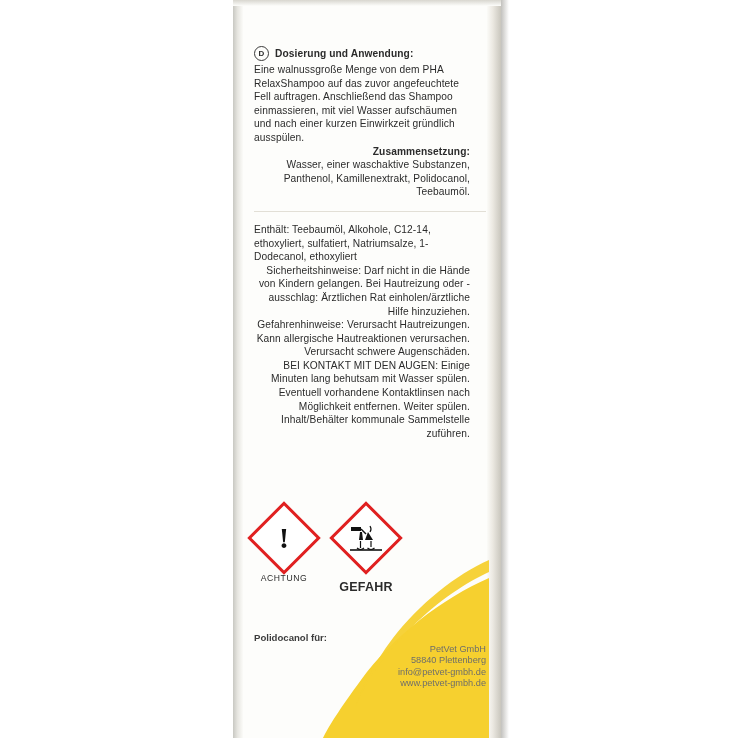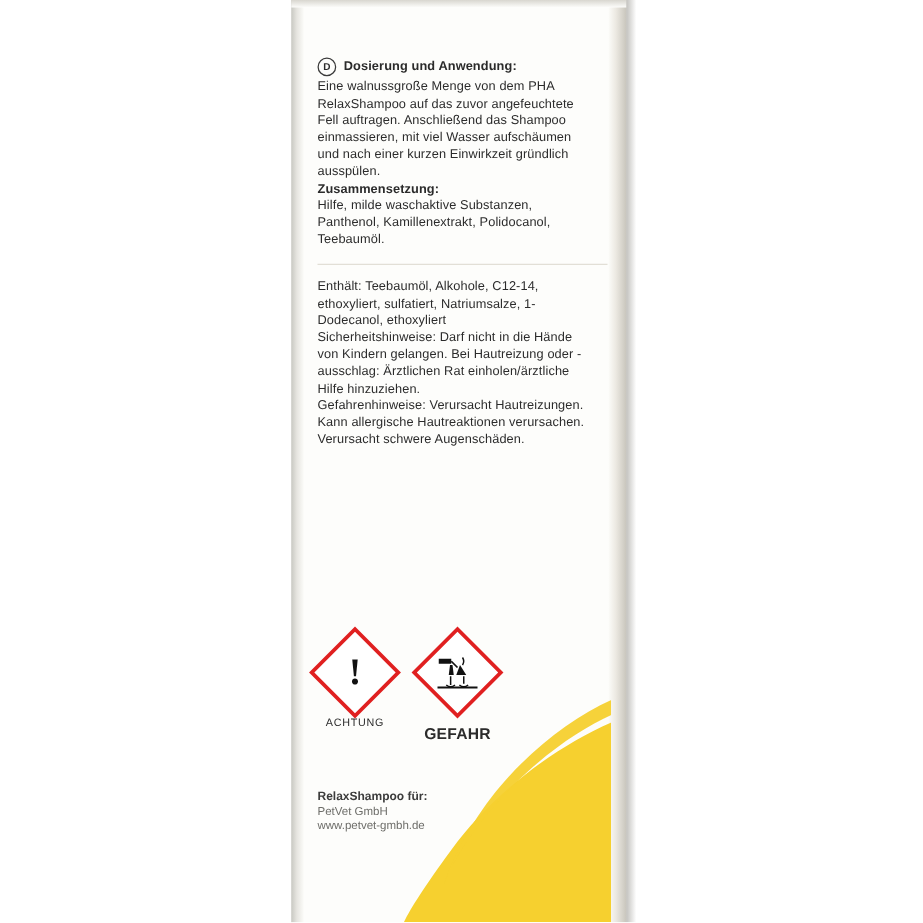--- a/index.html
+++ b/index.html
@@ -98,21 +98,21 @@
     height: 13px;
     border: 1px solid #3a3a3a;
     border-radius: 50%;
     font-size: 8px;
     font-weight: bold;
     line-height: 1;
     color: #2b2b2b;
   }
   .bold { font-weight: bold; }
   .para { margin: 0 16px 0 0; }
-  .para + .para { margin-top: 0; }
+  .para + .para { margin-top: 0; text-align: right; }
   .rule {
     border: none;
     border-top: 1px solid #e2dfd6;
     margin: 12px 0 11px 0;
   }
   .inline-bold { font-weight: normal; }
 
   
   .pictos {
     position: absolute;
@@ -165,21 +165,21 @@
   .footer {
     position: absolute;
     left: 254px;
     top: 632px;
     width: 232px;
     font-size: 9.2px;
     line-height: 11.6px;
     color: #3c3c3c;
   }
   .footer .bold { font-size: 9.6px; }
-  .footer .muted { color: #6e6e6a; }
+  .footer .muted { color: #6e6e6a; text-align: right; }
 </style>
 </head>
 <body>
 
 <div id="stage">
 
   <div class="carton"></div>
   <div class="edge-left"></div>
   <div class="edge-right"></div>
   <div class="shadow-right"></div>
@@ -195,30 +195,31 @@
   <div class="content">
 
     <div class="heading-row">
       <span class="lang-badge">D</span>
       <span class="bold">Dosierung und Anwendung:</span>
     </div>
 
     <p class="para">Eine walnussgroße Menge von dem PHA RelaxShampoo auf das zuvor angefeuchtete Fell auftragen. Anschließend das Shampoo einmassieren, mit viel Wasser aufschäumen und nach einer kurzen Einwirkzeit gründlich ausspülen.</p>
 
     <p class="para bold">Zusammensetzung:</p>
-    <p class="para">Hilfe, milde waschaktive Substanzen, Panthenol, Kamillenextrakt, Polidocanol, Teebaumöl.</p>
+    <p class="para">Wasser, einer waschaktive Substanzen, Panthenol, Kamillenextrakt, Polidocanol, Teebaumöl.</p>
 
     <hr class="rule">
 
     <p class="para"><span class="inline-bold">Enthält:</span> <span>Teebaumöl, Alkohole, C12-14, ethoxyliert, sulfatiert, Natriumsalze, 1-Dodecanol, ethoxyliert</span></p>
 
     <p class="para"><span class="inline-bold">Sicherheitshinweise:</span> <span>Darf nicht in die Hände von Kindern gelangen. Bei Hautreizung oder -ausschlag: Ärztlichen Rat einholen/ärztliche Hilfe hinzuziehen.</span></p>
 
     <p class="para"><span class="inline-bold">Gefahrenhinweise:</span> <span>Verursacht Hautreizungen. Kann allergische Hautreaktionen verursachen. Verursacht schwere Augenschäden.</span></p>
 
+    <p class="para">BEI KONTAKT MIT DEN AUGEN: Einige Minuten lang behutsam mit Wasser spülen. Eventuell vorhandene Kontaktlinsen nach Möglichkeit entfernen. Weiter spülen. Inhalt/Behälter kommunale Sammelstelle zuführen.</p>
   </div>
 
   <div class="pictos">
 
     <div class="picto">
       <div class="diamond">
         <div class="glyph">
             <span class="excl">!</span>
           </div>
       </div>
@@ -240,18 +241,20 @@
             <path d="M18.5 24 q3.5 3 7 0" stroke="#111" stroke-width="1.2" fill="none"></path>
             <path d="M1 26 L33 26" stroke="#111" stroke-width="1.6"></path>
           </svg>
         </div>
       </div>
       <div class="picto-label big">GEFAHR</div>
     </div>
   </div>
 
   <div class="footer">
-    <div class="bold">RelaxShampoo für:</div>
+    <div class="bold">Polidocanol für:</div>
     <div class="muted">PetVet GmbH</div>
+    <div class="muted">58840 Plettenberg</div>
+    <div class="muted">info@petvet-gmbh.de</div>
     <div class="muted">www.petvet-gmbh.de</div>
   </div>
 
 </div>
 
 </body></html>

